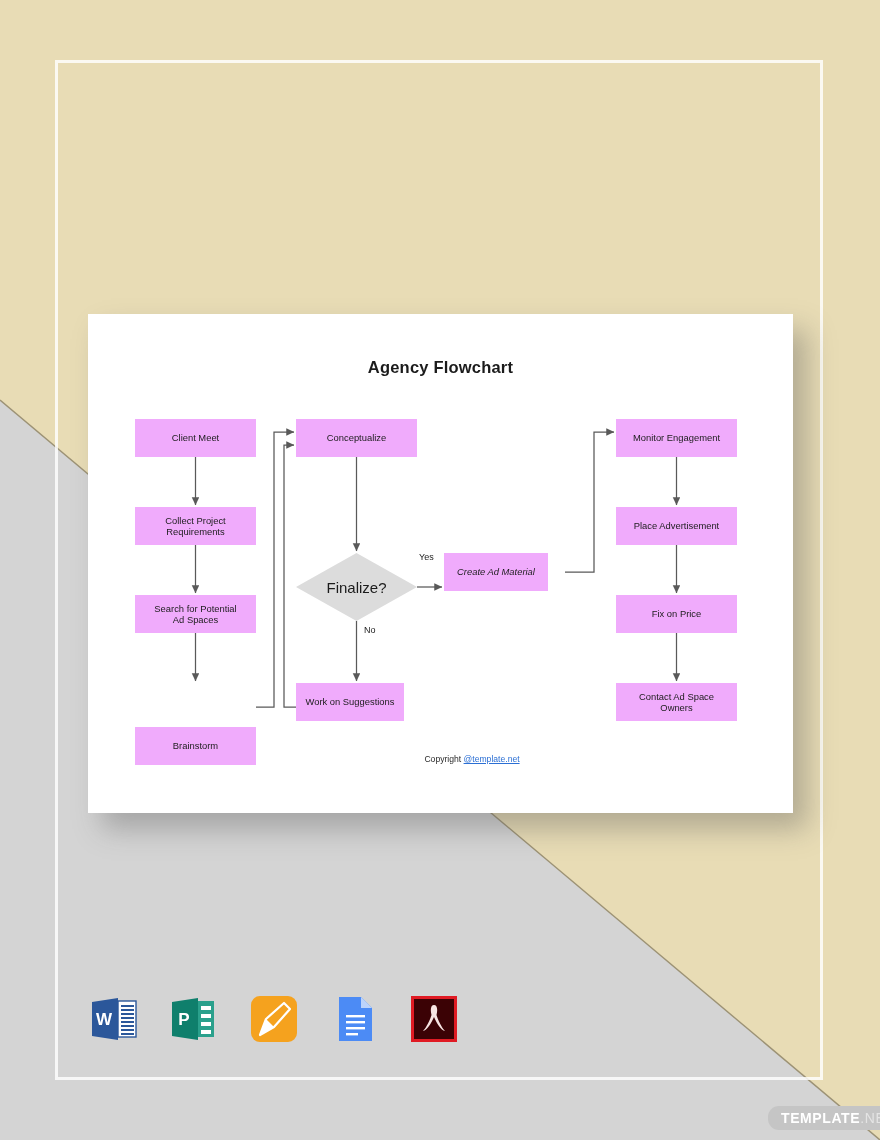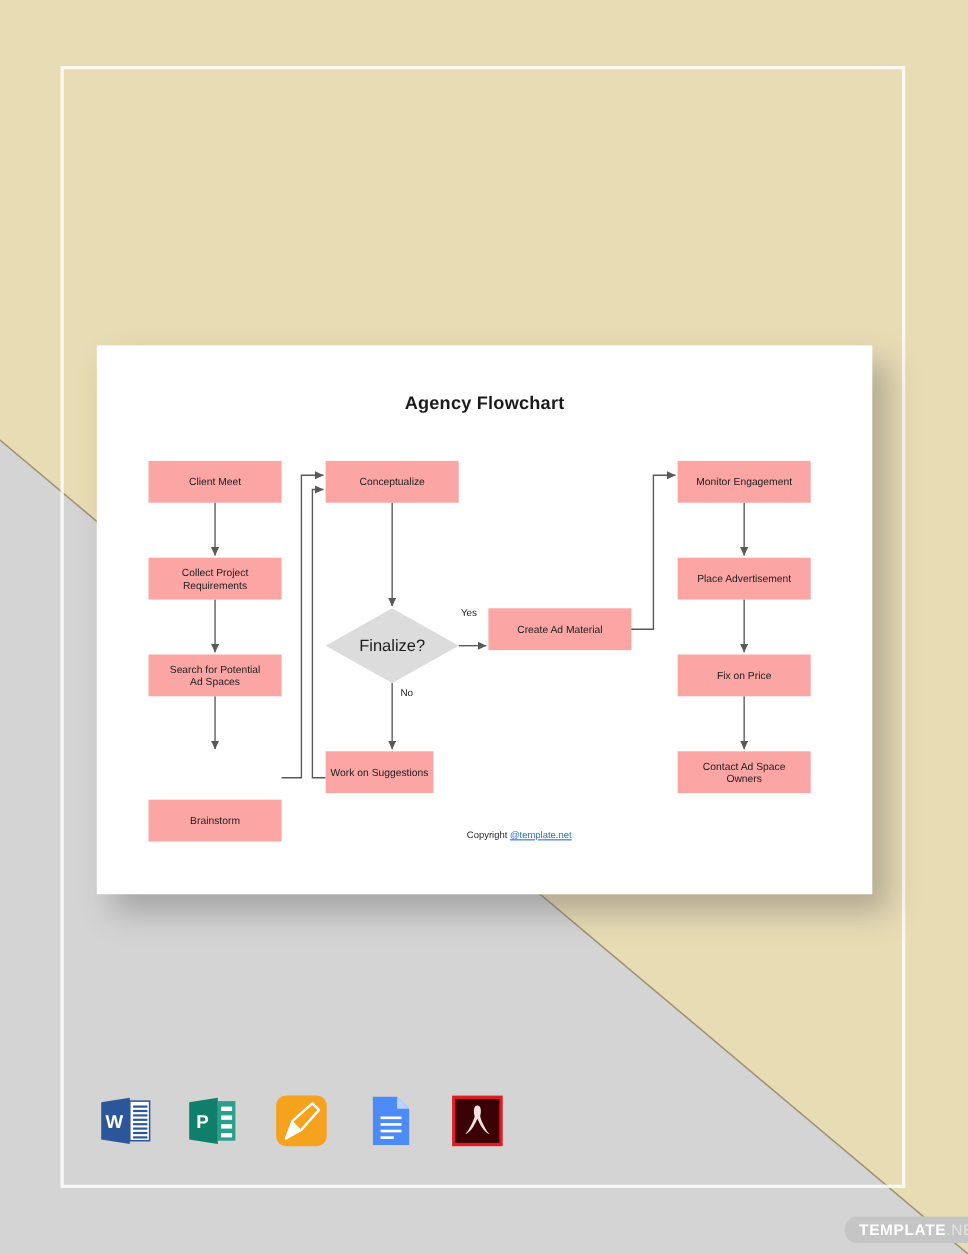--- a/index.html
+++ b/index.html
@@ -38,21 +38,21 @@
   }
   
   #flow{position:absolute;left:0;top:0;width:705px;height:499px;}
   .node{
     position:absolute;box-sizing:border-box;
     display:flex;align-items:center;justify-content:center;
     text-align:center;line-height:1.22;
     font-size:9.4px;color:#1c1c1c;
     padding:2px 4px;
   }
-  .node.box{background:#fca5a5;}
+  .node.box{background:#f0abfc;}
   .diamond{
     position:absolute;
     display:flex;align-items:center;justify-content:center;
     font-size:15px;color:#1c1c1c;
   }
   .diamond .dshape{
     position:absolute;inset:0;background:#dcdcdc;
     clip-path:polygon(50% 0,100% 50%,50% 100%,0 50%);
   }
   .diamond span{position:relative;z-index:2;}
@@ -137,23 +137,23 @@
 
     <div class="node box" style="left:47px;top:369px;width:121px;height:38px;margin-top:44px;">Brainstorm</div>
 
     <div class="node box" style="left:208px;top:105px;width:121px;height:38px;">Conceptualize</div>
 
     <div class="diamond" style="left:208px;top:239px;width:121px;height:68px;">
       <div class="dshape"></div>
       <span>Finalize?</span>
     </div>
 
-    <div class="node box" style="left:208px;top:369px;width:98px;height:38px;">Work on Suggestions</div>
-
-    <div class="node box" style="left:356px;top:239px;width:130px;height:38px;">Create Ad Material</div>
+    <div class="node box" style="left:208px;top:369px;width:108px;height:38px;">Work on Suggestions</div>
+
+    <div class="node box" style="left:356px;top:239px;width:104px;height:38px;font-style:italic;">Create Ad Material</div>
 
     <div class="node box" style="left:528px;top:105px;width:121px;height:38px;">Monitor Engagement</div>
 
     <div class="node box" style="left:528px;top:193px;width:121px;height:38px;">Place Advertisement</div>
 
     <div class="node box" style="left:528px;top:281px;width:121px;height:38px;">Fix on Price</div>
 
     <div class="node box" style="left:528px;top:369px;width:121px;height:38px;white-space:pre-line;">Contact Ad Space
 Owners</div>
 

